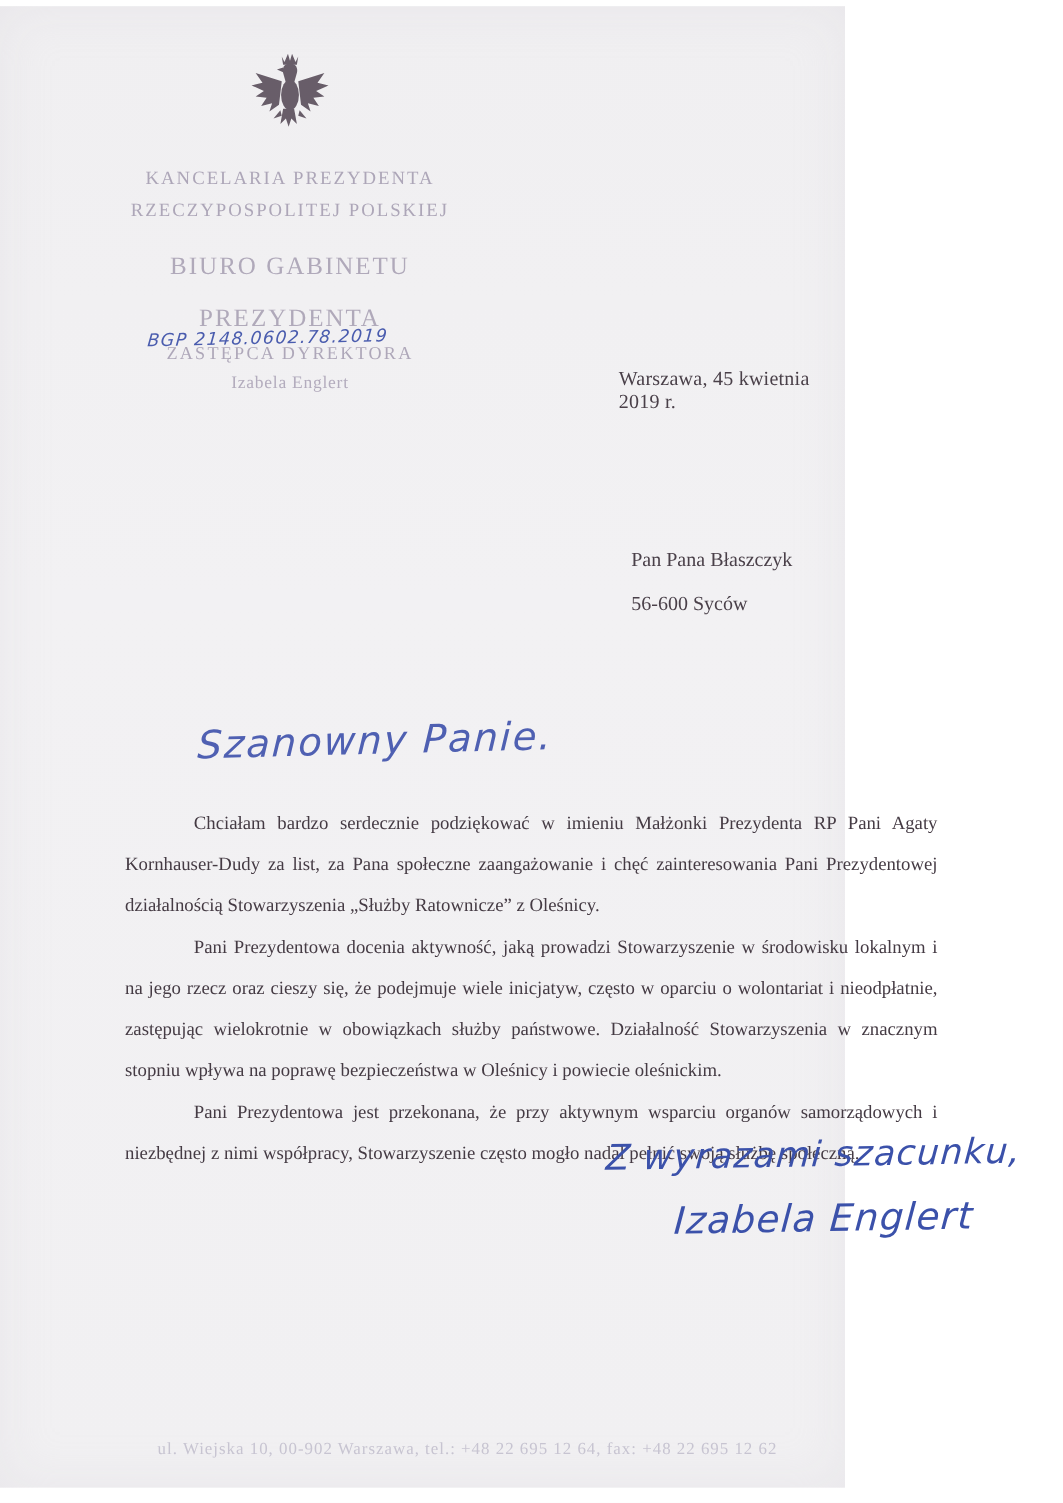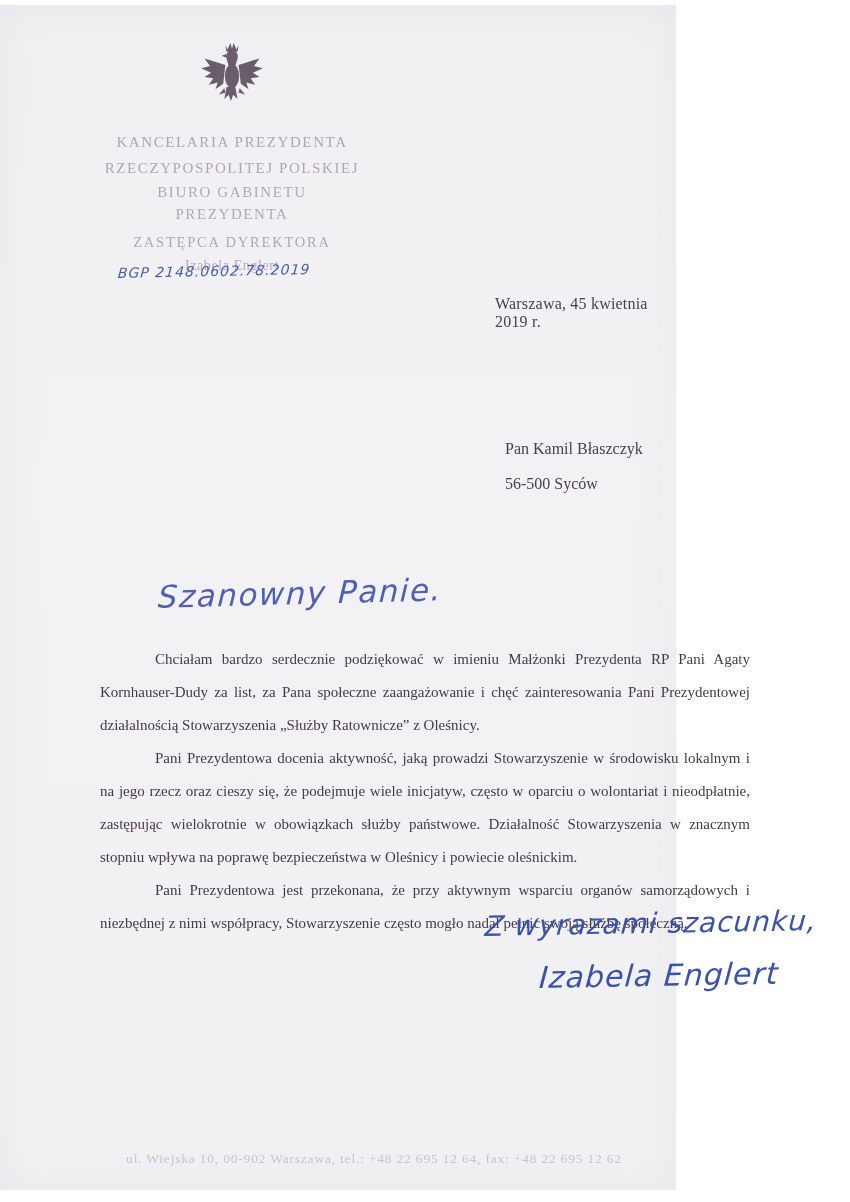--- a/index.html
+++ b/index.html
@@ -44,22 +44,22 @@
   }
   .lh-org {
     font-size: 15px;
     letter-spacing: 1.6px;
     line-height: 26px;
     color: #ada6b8;
     font-variant: small-caps;
     text-transform: uppercase;
   }
   .lh-office {
-    margin-top: 0;
-    font-size: 15px;
+    margin-top: 20px;
+    font-size: 20px;
     letter-spacing: 1.6px;
     line-height: 22px;
     color: #b0a9ba;
     text-transform: uppercase;
   }
   .lh-role {
     margin-top: 9px;
     font-size: 14.5px;
     letter-spacing: 1.8px;
     color: #aea7b9;
@@ -191,22 +191,22 @@
       <div class="lh-office">BIURO GABINETU</div>
       <div class="lh-office">PREZYDENTA</div>
       <div class="lh-role">ZASTĘPCA DYREKTORA</div>
       <div class="lh-name">Izabela Englert</div>
     </div>
     <div class="lh-ref hand">BGP 2148.0602.78.2019</div>
 
     <div class="dateline">Warszawa, 45 kwietnia 2019 r.</div>
 
     <div class="recipient">
-      <span class="addr-line">Pan Kamil Błaszczyk</span>
-      <span class="addr-line">56-500 Syców</span>
+      <span class="addr-line">Pan Pana Błaszczyk</span>
+      <span class="addr-line">56-600 Syców</span>
     </div>
 
     <div class="greeting hand">Szanowny Panie.</div>
 
     <div class="letter-body">
       <p>Chciałam bardzo serdecznie podziękować w imieniu Małżonki Prezydenta RP Pani Agaty Kornhauser-Dudy za list, za Pana społeczne zaangażowanie i chęć zainteresowania Pani Prezydentowej działalnością Stowarzyszenia „Służby Ratownicze” z Oleśnicy.</p>
       <p>Pani Prezydentowa docenia aktywność, jaką prowadzi Stowarzyszenie w środowisku lokalnym i na jego rzecz oraz cieszy się, że podejmuje wiele inicjatyw, często w oparciu o wolontariat i nieodpłatnie, zastępując wielokrotnie w obowiązkach służby państwowe. Działalność Stowarzyszenia w znacznym stopniu wpływa na poprawę bezpieczeństwa w Oleśnicy i powiecie oleśnickim.</p>
       <p>Pani Prezydentowa jest przekonana, że przy aktywnym wsparciu organów samorządowych i niezbędnej z nimi współpracy, Stowarzyszenie często mogło nadal pełnić swoją służbę społeczną.</p>
     </div>
 

